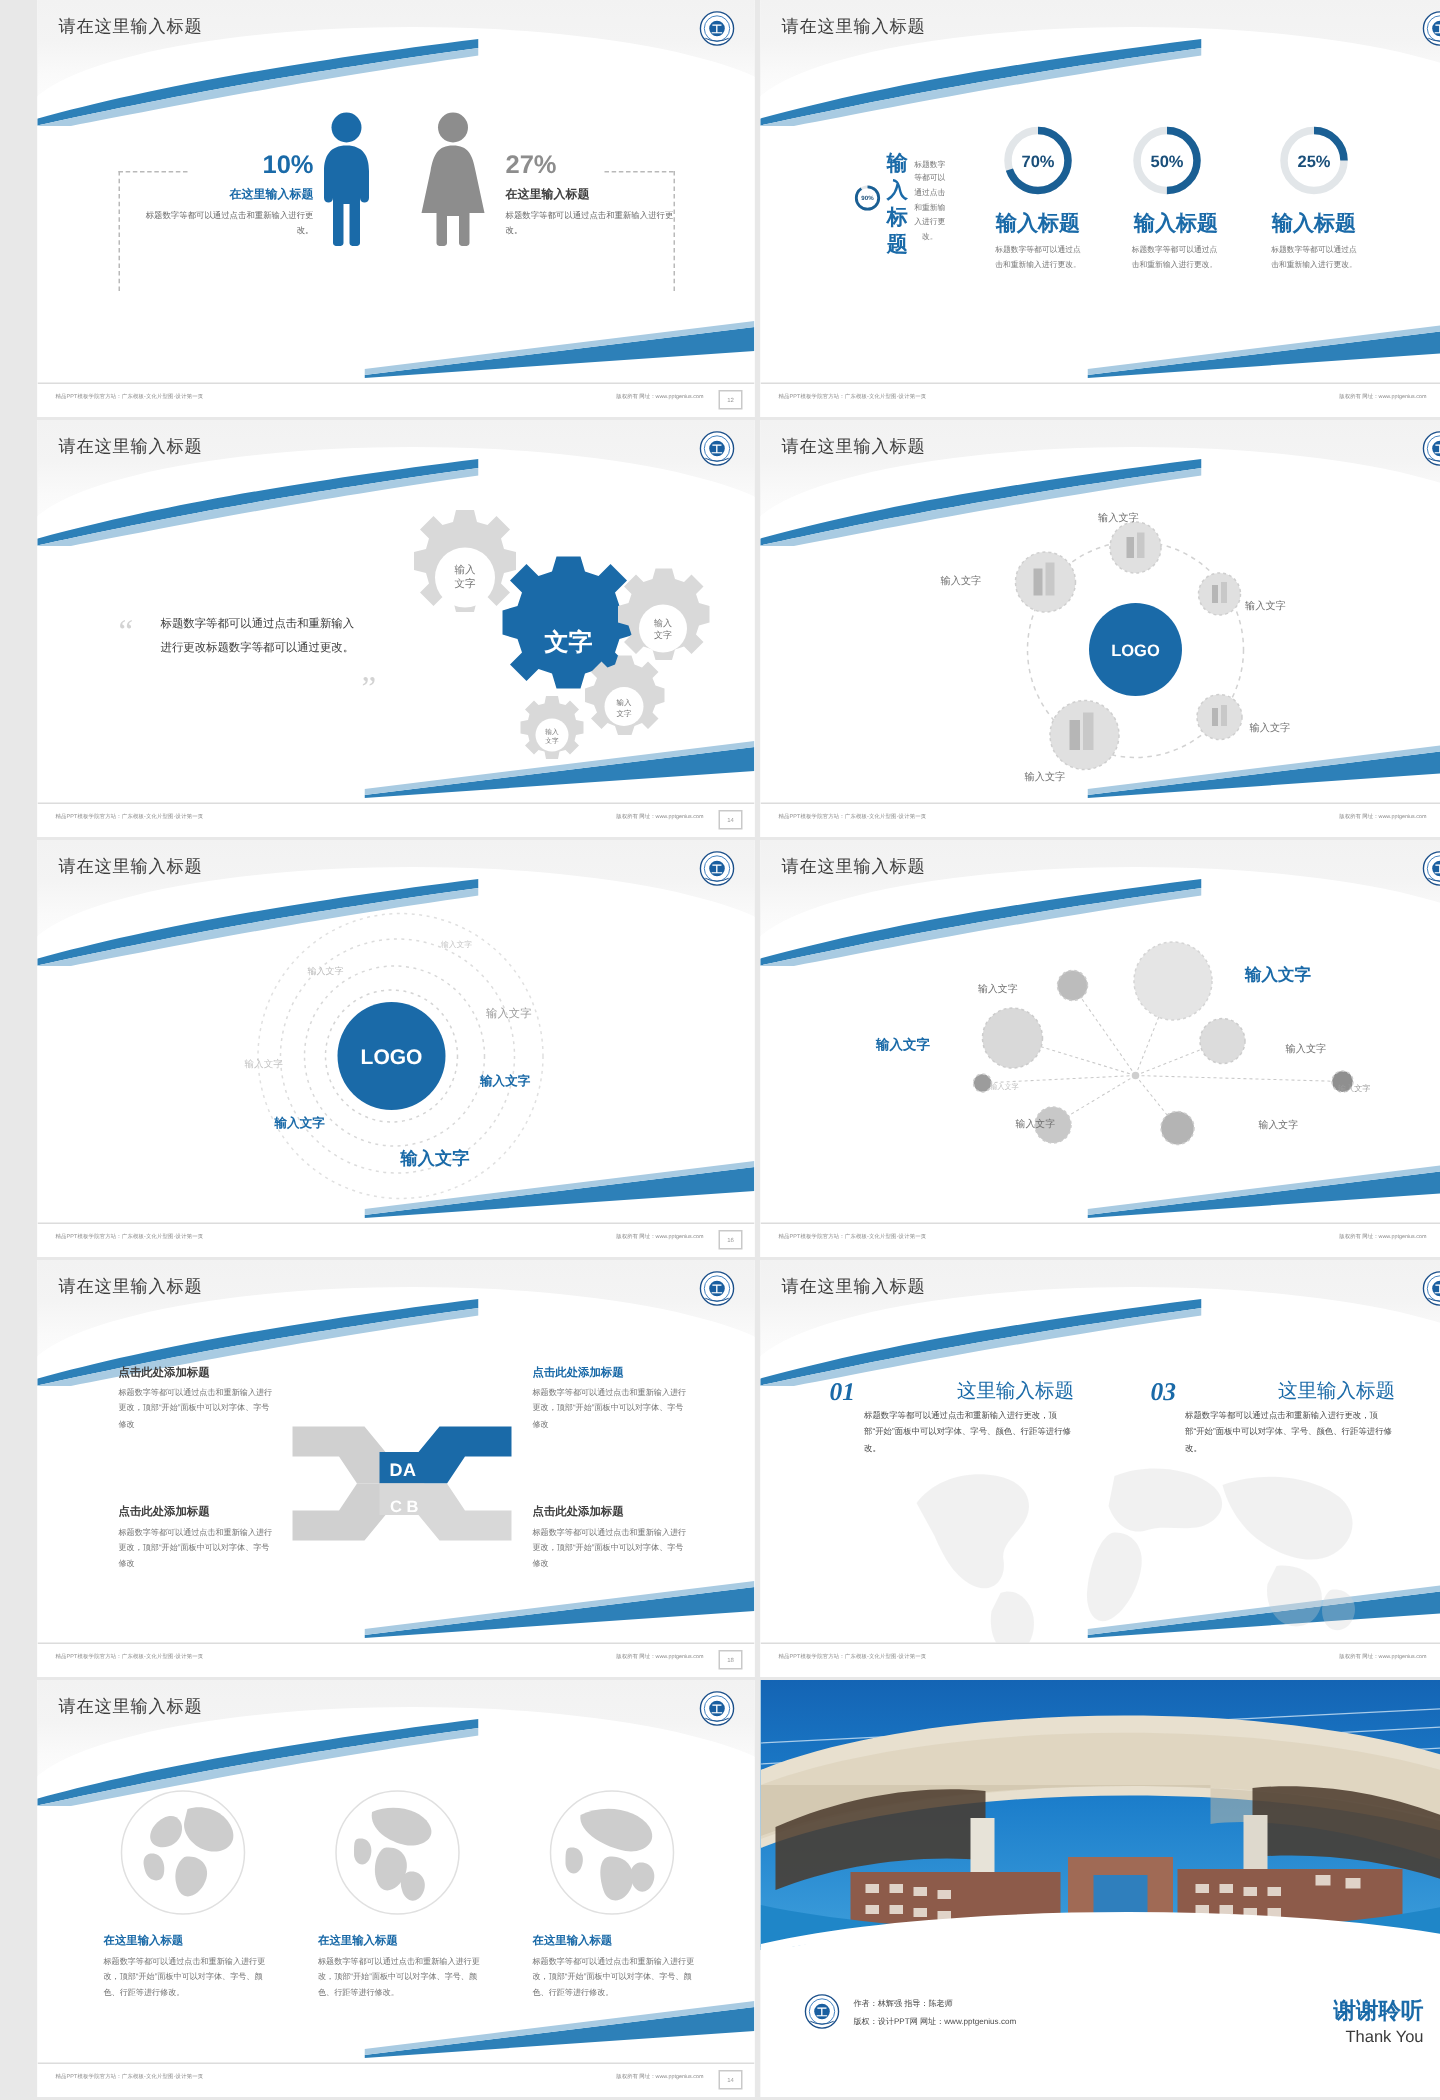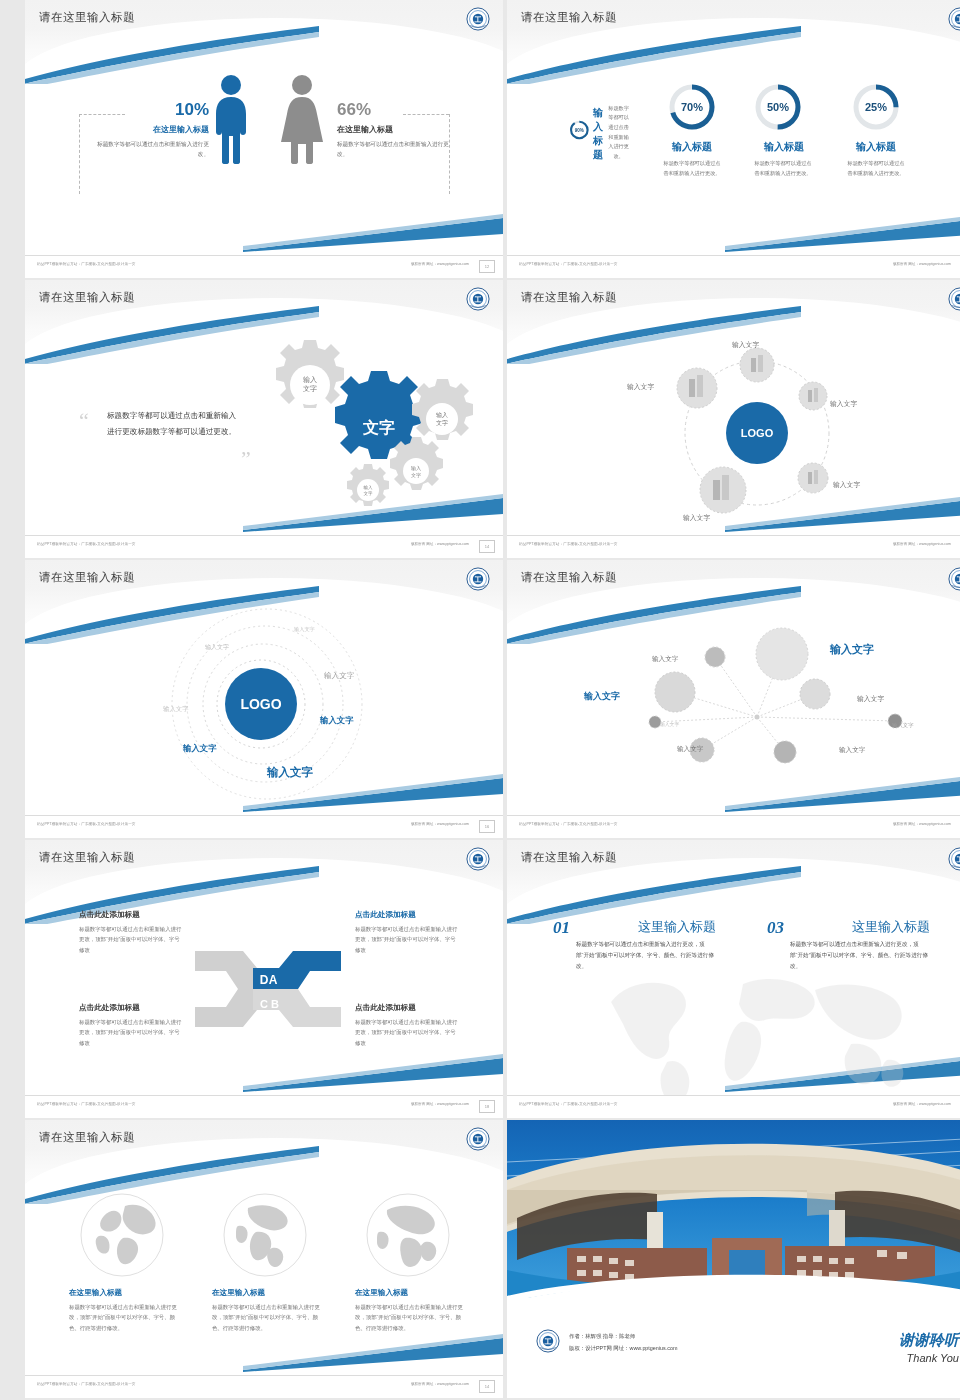--- a/index.html
+++ b/index.html
@@ -21,21 +21,21 @@
         font-size:4px;color:#9a9a9a;display:flex;align-items:center;justify-content:center;}
   .blue{color:#1a6aa8;}
   .gray{color:#8d8d8d;}
   .dk{color:#404040;}
 
   
   .s1-pct{font-size:17px;font-weight:bold;}
   .s1-sub{font-size:8px;font-weight:bold;margin-top:4px;}
   .s1-bd{font-size:5.6px;line-height:1.75;color:#6a6a6a;margin-top:5px;}
   .dashbox{position:absolute;border:1px dashed #b9b9b9;}
-  .d-lab{font-size:10px;font-weight:bold;color:#1a6aa8;margin-top:8px;text-align:center;}
+  .d-lab{font-size:14px;font-weight:bold;color:#1a6aa8;margin-top:8px;text-align:center;}
   .d-bd{font-size:5.2px;line-height:1.85;color:#767676;margin-top:5px;text-align:center;width:60px;}
 
   
   .quote{font-size:22px;color:#d3d3d3;font-family:"Liberation Serif",serif;line-height:.6;}
   .s3-tx{font-size:7.6px;line-height:2.05;color:#3a3a3a;}
   .lbl{font-size:6.8px;color:#6f6f6f;}
 
   
   .s7-h{font-size:7.6px;font-weight:bold;}
   .s7-b{font-size:5.4px;line-height:1.9;color:#737373;margin-top:4px;width:105px;}
@@ -96,21 +96,21 @@
       <circle cx="20" cy="11" r="10" fill="#1a6aa8"></circle>
       <path d="M20 23 C9 23 5 30 5 40 L5 58 C5 62 11 62 11 58 L11 44 L11 88 C11 91 18 91 18 88 L18 62 L22 62 L22 88 C22 91 29 91 29 88 L29 44 L29 58 C29 62 35 62 35 58 L35 40 C35 30 31 23 20 23 Z" fill="#1a6aa8"></path>
     </svg>
 
     <svg style="position:absolute;left:254px;top:74px;" width="46" height="90" viewBox="0 0 46 90">
       <circle cx="23" cy="11" r="10" fill="#8d8d8d"></circle>
       <path d="M23 23 C13 23 10 29 8 40 L2 68 L12 68 L12 88 C12 91 19 91 19 88 L19 70 L27 70 L27 88 C27 91 34 91 34 88 L34 68 L44 68 L38 40 C36 29 33 23 23 23 Z" fill="#8d8d8d"></path>
     </svg>
 
     <div style="position:absolute;left:312px;top:100px;width:116px;">
-      <div class="s1-pct gray">66%</div>
+      <div class="s1-pct gray">27%</div>
       <div class="s1-sub dk">在这里输入标题</div>
       <div class="s1-bd">标题数字等都可以通过点击和重新输入进行更改。</div>
     </div>
 
     <div class="ftr">
       <div class="ftr-l">精品PPT模板学院官方站：广东模板-文化片型图-设计第一页</div>
       <div class="ftr-r">版权所有  网址：www.pptgenius.com</div>
       <div class="pg">12</div>
     </div>
   </div>
@@ -638,19 +638,19 @@
       <circle cx="20" cy="20" r="13" fill="none" stroke="#3f7fbf" stroke-width="1"></circle>
       <circle cx="20" cy="20" r="8" fill="#1a5fa0"></circle>
       <text x="20" y="25" font-size="11" fill="#fff" text-anchor="middle" font-weight="bold">工</text>
       <path d="M8 30 Q20 36 32 30" stroke="#1a4f8a" stroke-width="1" fill="none"></path>
     </svg>
     <div style="position:absolute;left:62px;bottom:44px;">
       <div class="auth">作者：林辉强    指导：陈老师</div>
       <div class="auth">版权：设计PPT网    网址：www.pptgenius.com</div>
     </div>
 
-    <div style="position:absolute;right:26px;bottom:34px;font-style:italic;">
+    <div style="position:absolute;right:36px;bottom:34px;">
       <div class="ty-cn">谢谢聆听</div>
       <div class="ty-en">Thank You</div>
     </div>
   </div>
 
 </div>
 
 </body></html>

